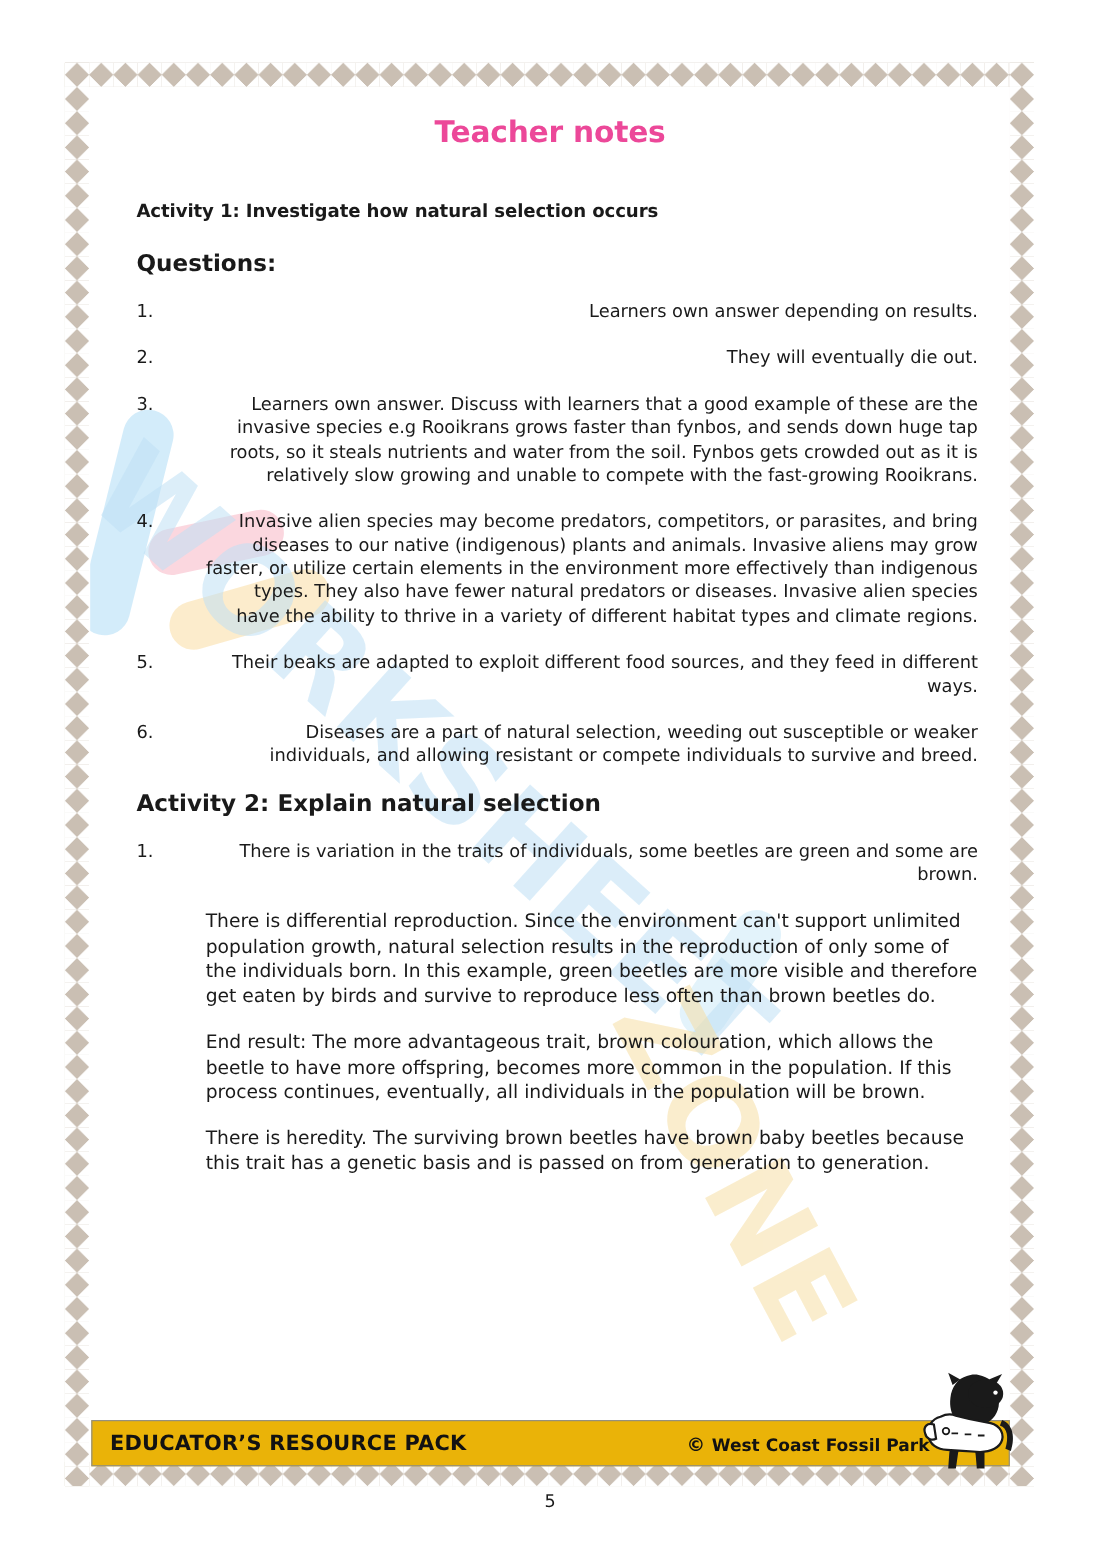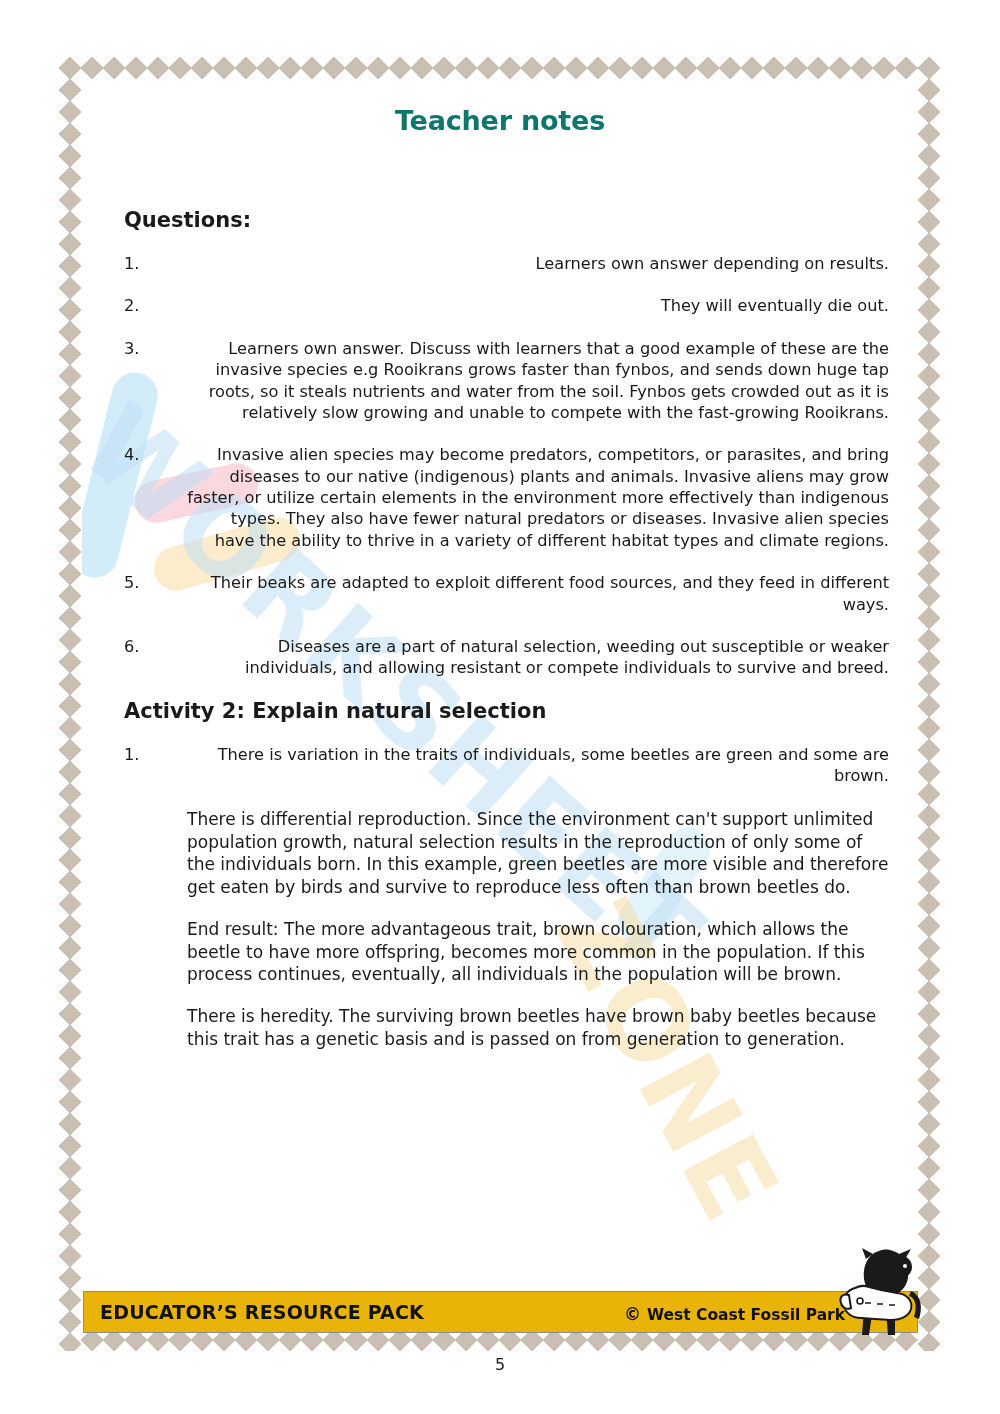--- a/index.html
+++ b/index.html
@@ -148,21 +148,21 @@
     z-index: 2;
   }
 
   #doc-title {
     position: absolute;
     left: 0; top: 105px;
     width: 1000px;
     text-align: center;
     font-size: 27px;
     font-weight: bold;
-    color: #0f766e;
+    color: #ec4899;
     letter-spacing: -0.2px;
   }
 
   .body-area {
     position: absolute;
     left: 124px;
     top: 182px;
     width: 765px;
   }
 
@@ -285,20 +285,21 @@
     <div class="wm-text wm-worksheet">WORKSHEET</div>
     <div class="wm-text wm-zone">ZONE</div>
   </div>
 
   <div id="content">
 
     <div id="doc-title">Teacher notes</div>
 
     <div class="body-area">
 
+      <div class="activity-heading">Activity 1: Investigate how natural selection occurs</div>
       <div class="sub-heading">Questions:</div>
 
       <ol class="qlist">
         <li class="qitem">
           <span class="qnum">1.</span>
           <span class="qbody">Learners own answer depending on results.</span>
         </li>
         <li class="qitem">
           <span class="qnum">2.</span>
           <span class="qbody">They will eventually die out.</span>

